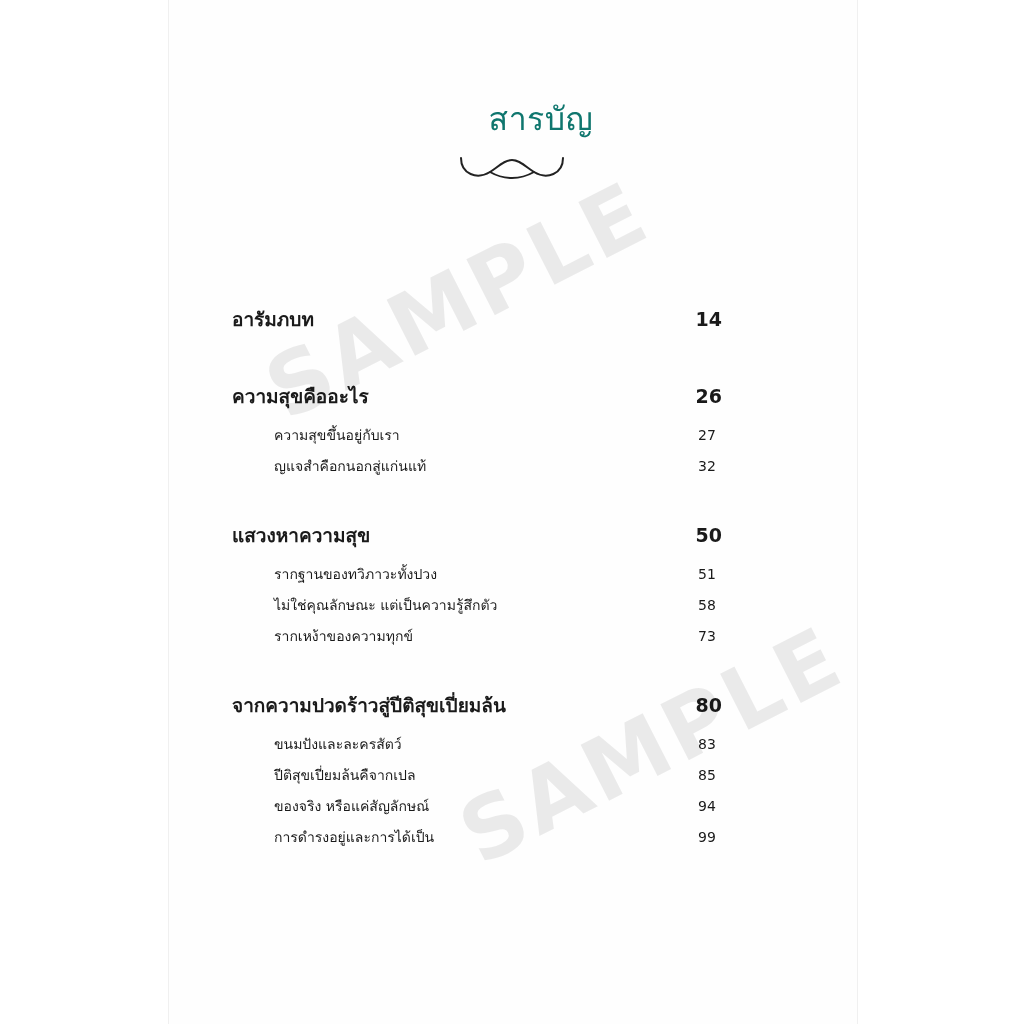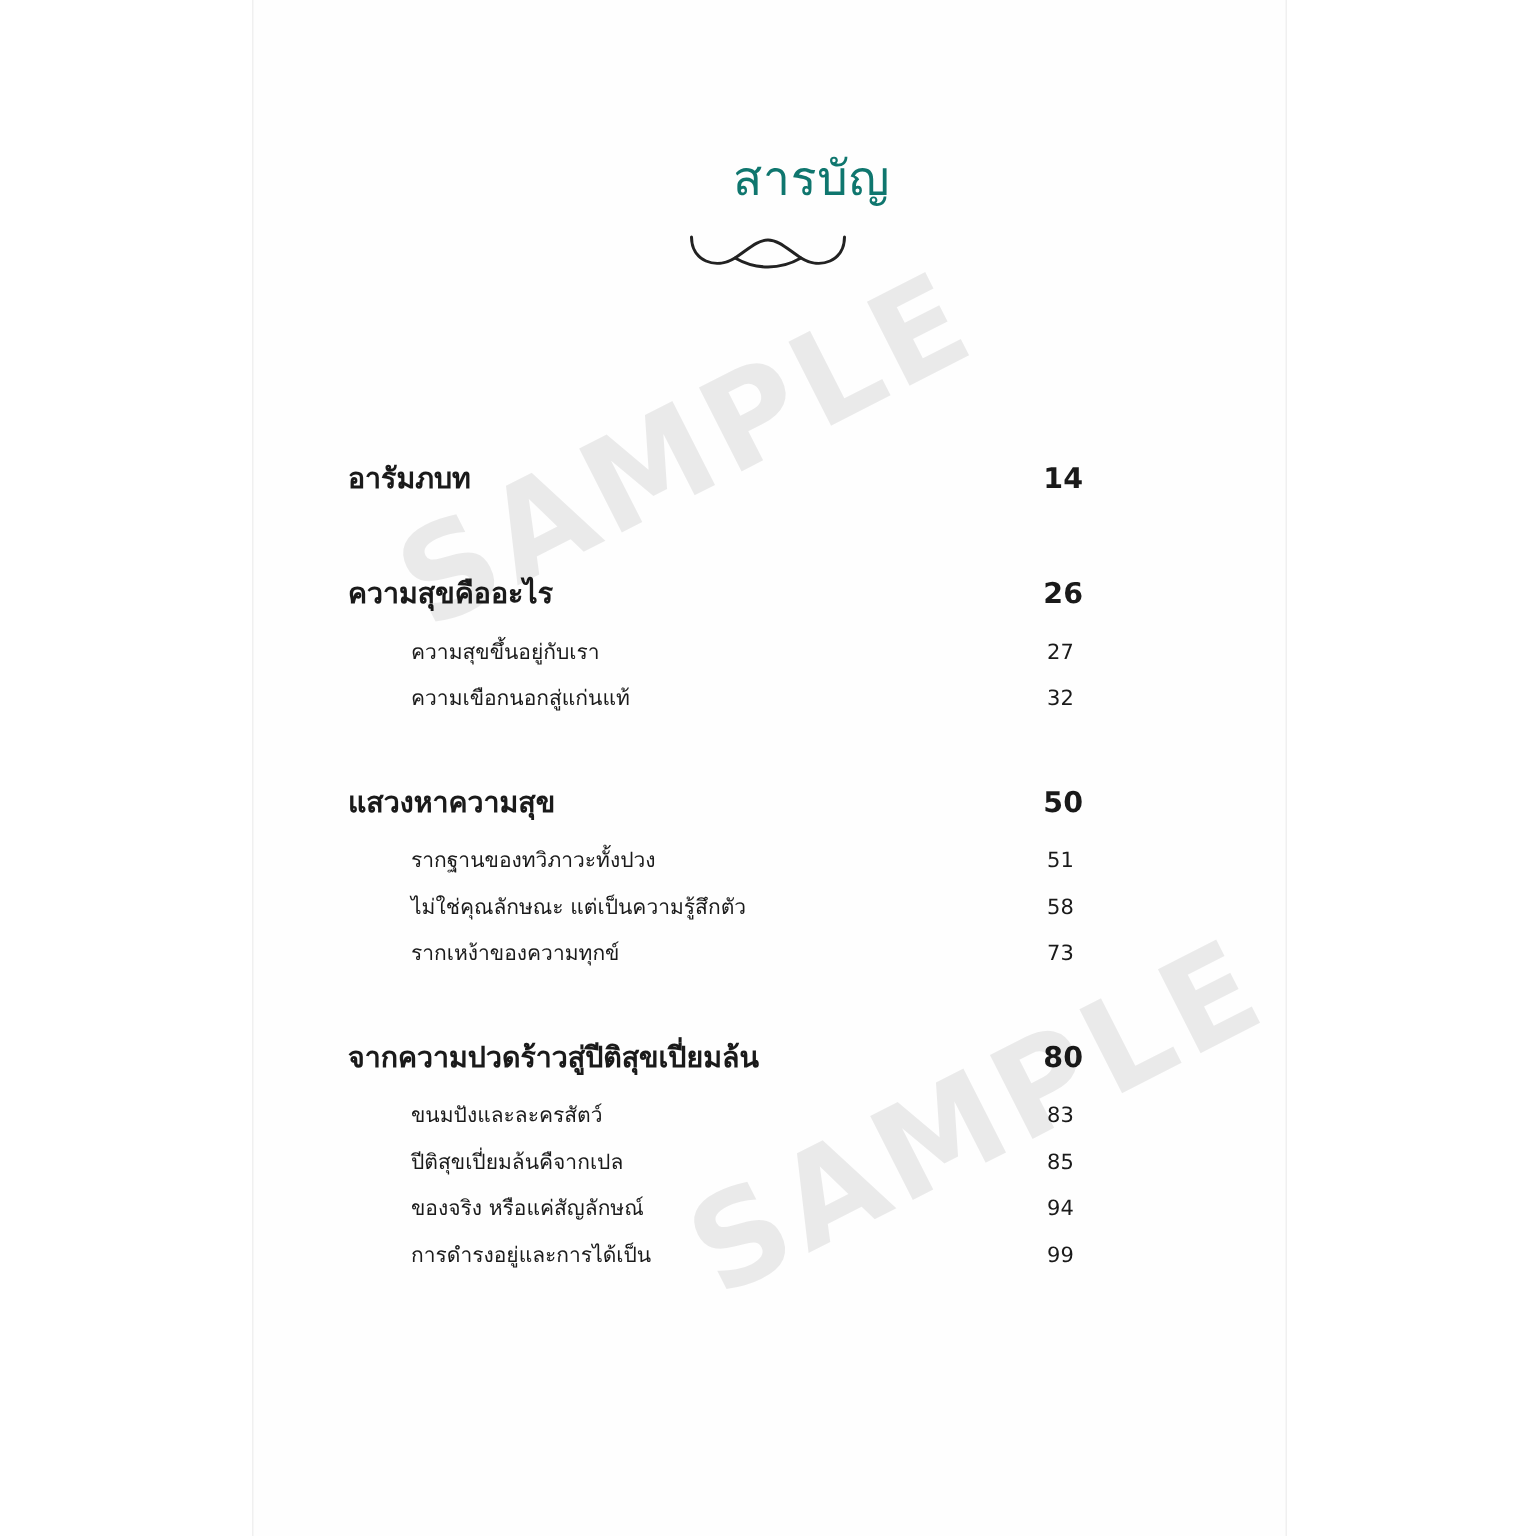--- a/index.html
+++ b/index.html
@@ -131,21 +131,21 @@
 
     <div class="row main">
       <span class="label">ความสุขคืออะไร</span>
       <span class="page-no">26</span>
     </div>
     <div class="row sub">
       <span class="label">ความสุขขึ้นอยู่กับเรา</span>
       <span class="page-no">27</span>
     </div>
     <div class="row sub">
-      <span class="label">ความเขือกนอกสู่แก่นแท้</span>
+      <span class="label">ญแจสำคือกนอกสู่แก่นแท้</span>
       <span class="page-no">32</span>
     </div>
 
     <div class="spacer-lg"></div>
 
     <div class="row main">
       <span class="label">แสวงหาความสุข</span>
       <span class="page-no">50</span>
     </div>
     <div class="row sub">

